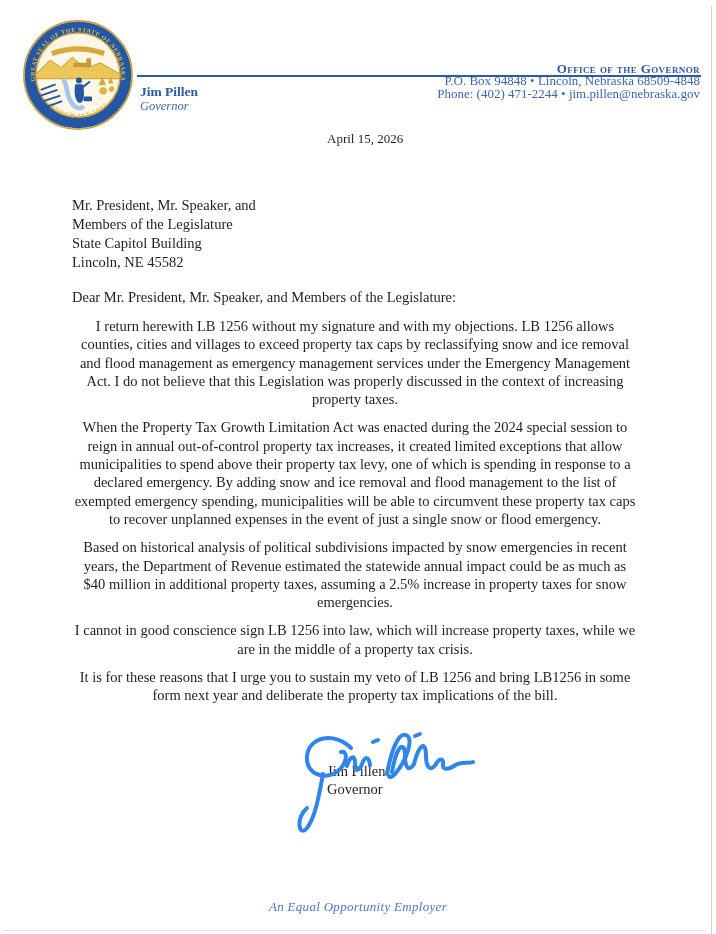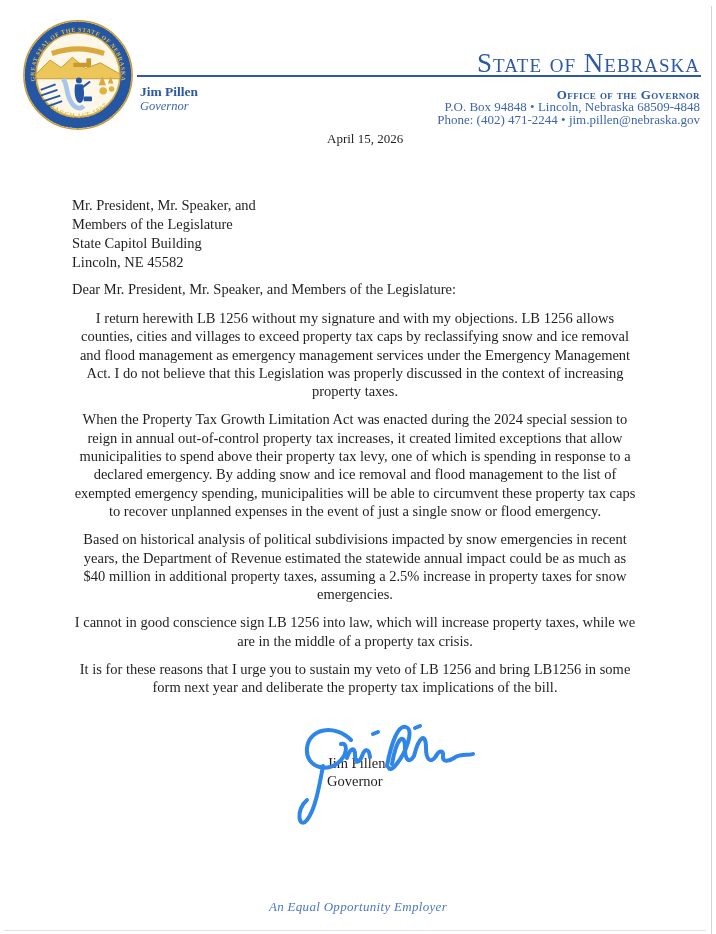--- a/index.html
+++ b/index.html
@@ -23,21 +23,21 @@
   .header-rule{position:absolute;left:137px;right:15px;top:75px;height:2px;background:#2d59a8;}
   .header-right{position:absolute;right:16px;top:50px;text-align:right;color:#2d59a8;}
   .state-title{font-variant:small-caps;font-size:27px;letter-spacing:1px;color:#2d59a8;line-height:26px;}
   .office-title{font-variant:small-caps;font-weight:bold;font-size:13px;letter-spacing:.4px;margin-top:12px;line-height:13px;}
   .office-addr{font-size:13px;line-height:12.5px;color:#3d66ae;}
 
   
   .date-line{position:absolute;left:327px;top:131px;font-size:13px;}
   .body-block{position:absolute;left:72px;top:196px;width:566px;font-size:14.5px;}
   .recipient-line{line-height:19px;white-space:nowrap;}
-  .salutation{margin-top:8px;line-height:19px;}
+  .salutation{margin-top:16px;line-height:19px;}
   .para{margin:10px 0 0 0;line-height:18.3px;text-align:center;}
   .closing{position:relative;margin-top:13px;margin-left:255px;}
   .closing-word{line-height:19px;}
   .sig-space{height:44px;}
   .typed-name,.typed-title{line-height:18.5px;}
   .signature-svg{position:absolute;left:-32px;top:12px;width:184px;height:118px;pointer-events:none;}
 
   
   .footer{position:absolute;left:0;right:0;top:899px;text-align:center;
           font-style:italic;font-size:13px;color:#4a78c4;letter-spacing:.3px;}
@@ -82,21 +82,20 @@
   </svg>
 
   <div class="gov-name-block">
     <div class="gov-name">Jim Pillen</div>
     <div class="gov-title">Governor</div>
   </div>
 
   <div class="header-rule"></div>
 
   <div class="header-right">
-    <div class="state-title">State of Nebraska</div>
     <div class="office-title">Office of the Governor</div>
     <div class="office-addr">P.O. Box 94848 • Lincoln, Nebraska 68509-4848</div>
     <div class="office-addr">Phone: (402) 471-2244 • jim.pillen@nebraska.gov</div>
   </div>
 
   <div class="date-line">April 15, 2026</div>
 
   <div class="body-block">
     <div>
         <div class="recipient-line">Mr. President, Mr. Speaker, and</div>

